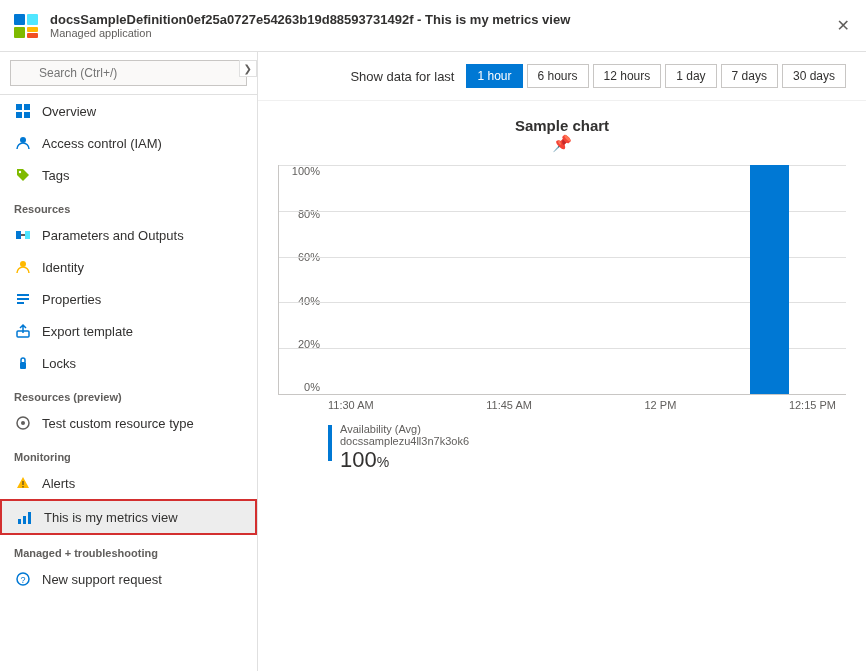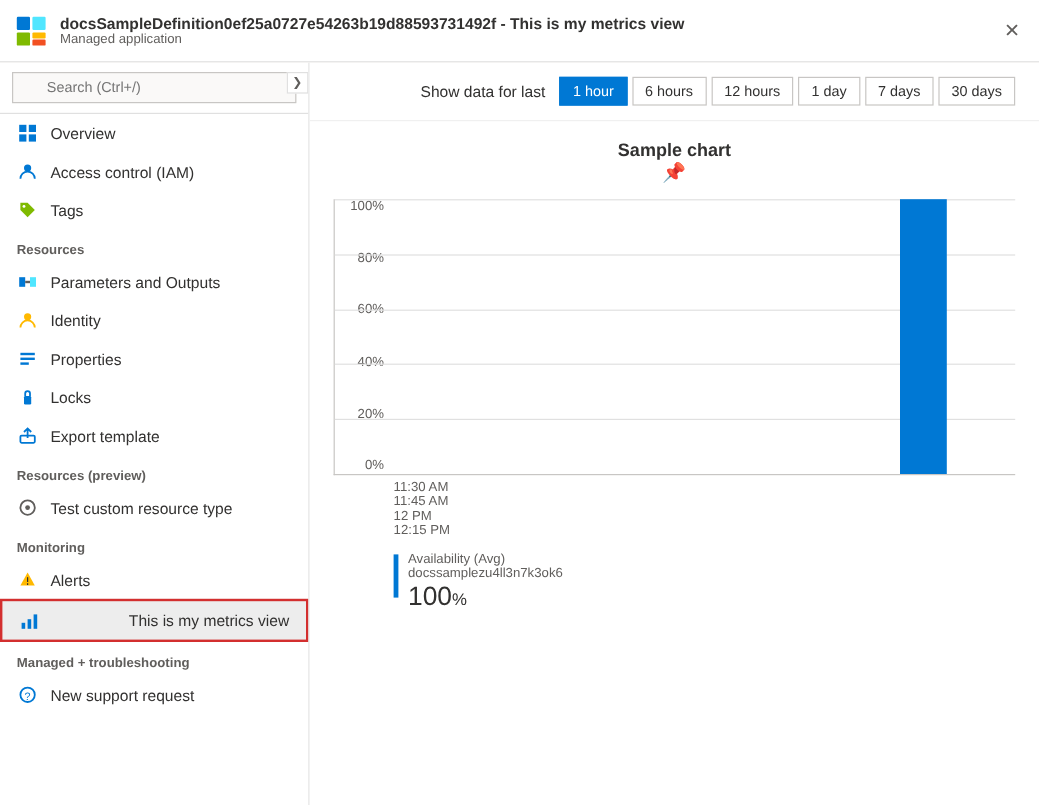--- a/index.html
+++ b/index.html
@@ -28,21 +28,21 @@
     }
     .sidebar-search-wrap { position: relative; }
     .sidebar-search-icon { position: absolute; left: 8px; top: 50%; transform: translateY(-50%); color: #605e5c; font-size: 12px; }
 
     .sidebar-collapse-btn { position: absolute; right: 0; top: 8px; background: #fff; border: 1px solid #e0e0e0; cursor: pointer; padding: 2px 4px; font-size: 10px; color: #605e5c; }
 
     .nav-item {
       display: flex; align-items: center; padding: 7px 14px; cursor: pointer;
       font-size: 13px; color: #323130; gap: 10px;
     }
-    .nav-item.active-highlight { background: #ededed; border: 2px solid #d32f2f; justify-content: space-between; }
+    .nav-item.active-highlight { background: #ededed; border: 2px solid #d32f2f; }
     .nav-icon { width: 18px; height: 18px; flex-shrink: 0; display: flex; align-items: center; justify-content: center; }
 
     .section-header { padding: 12px 14px 4px 14px; font-size: 11px; font-weight: 600; color: #605e5c; text-transform: none; }
 
     
     .content { flex: 1; background: #fff; overflow-y: auto; padding: 0; }
 
     .time-bar {
       display: flex; align-items: center; justify-content: flex-end;
       padding: 12px 20px; gap: 4px; border-bottom: 1px solid #f0f0f0;
@@ -53,21 +53,21 @@
       background: #fff; color: #323130;
     }
     .time-btn.active { background: #0078d4; color: #fff; border-color: #0078d4; }
 
     .chart-section { padding: 16px 20px; }
     .chart-title-row { display: flex; align-items: center; justify-content: space-between; margin-bottom: 12px; flex-direction: column; }
     .chart-title { font-size: 15px; font-weight: 600; color: #323130; }
     .chart-pin { cursor: pointer; font-size: 16px; color: #323130; }
     .chart-y-labels { position: absolute; top: 0; left: 0; width: 48px; bottom: 0; display: flex; flex-direction: column; justify-content: space-between; padding-bottom: 2px; }
     .chart-y-label { font-size: 11px; color: #605e5c; text-align: right; padding-right: 6px; }
-    .chart-x-labels { display: flex; justify-content: space-between; padding: 4px 10px 0 50px; flex-direction: column; }
+    .chart-x-labels { display: flex; justify-content: space-between; padding: 4px 10px 0 50px; }
     .chart-x-label { font-size: 11px; color: #605e5c; }
 
     .chart-legend { display: flex; align-items: flex-start; gap: 8px; padding: 12px 0 0 50px; }
     .chart-legend-color { width: 4px; height: 36px; background: #0078d4; flex-shrink: 0; margin-top: 2px; }
     .chart-legend-text { }
     .chart-legend-name { font-size: 11px; color: #605e5c; }
     .chart-legend-resource { font-size: 11px; color: #605e5c; }
     .chart-legend-value { font-size: 22px; font-weight: 300; color: #323130; }
     .chart-legend-unit { font-size: 14px; color: #323130; }
   </style>
@@ -160,34 +160,34 @@
             <rect x="2" y="3" width="12" height="2" fill="#0078d4"></rect>
             <rect x="2" y="7" width="12" height="2" fill="#0078d4"></rect>
             <rect x="2" y="11" width="7" height="2" fill="#0078d4"></rect>
           </svg>
       </div>
       <span>Properties</span>
     </div>
     <div class="nav-item">
       <div class="nav-icon">
         <svg width="16" height="16" viewBox="0 0 16 16">
+            <rect x="2" y="8" width="12" height="6" rx="1" fill="none" stroke="#0078d4" stroke-width="1.5"></rect>
+            <path d="M8 2v8M5 5l3-3 3 3" stroke="#0078d4" stroke-width="1.5" fill="none"></path>
+          </svg>
+      </div>
+      <span>Export template</span>
+    </div>
+    <div class="nav-item">
+      <div class="nav-icon">
+        <svg width="16" height="16" viewBox="0 0 16 16">
             <rect x="5" y="7" width="6" height="7" rx="1" fill="#0078d4"></rect>
             <path d="M6 7V5a2 2 0 0 1 4 0v2" stroke="#0078d4" fill="none" stroke-width="1.5"></path>
           </svg>
       </div>
       <span>Locks</span>
-    </div>
-    <div class="nav-item">
-      <div class="nav-icon">
-        <svg width="16" height="16" viewBox="0 0 16 16">
-            <rect x="2" y="8" width="12" height="6" rx="1" fill="none" stroke="#0078d4" stroke-width="1.5"></rect>
-            <path d="M8 2v8M5 5l3-3 3 3" stroke="#0078d4" stroke-width="1.5" fill="none"></path>
-          </svg>
-      </div>
-      <span>Export template</span>
     </div>
 
     <div class="section-header">Resources (preview)</div>
     <div class="nav-item">
       <div class="nav-icon">
         <svg width="16" height="16" viewBox="0 0 16 16">
             <circle cx="8" cy="8" r="6" fill="none" stroke="#605e5c" stroke-width="1.5"></circle>
             <circle cx="8" cy="8" r="2" fill="#605e5c"></circle>
           </svg>
       </div>

